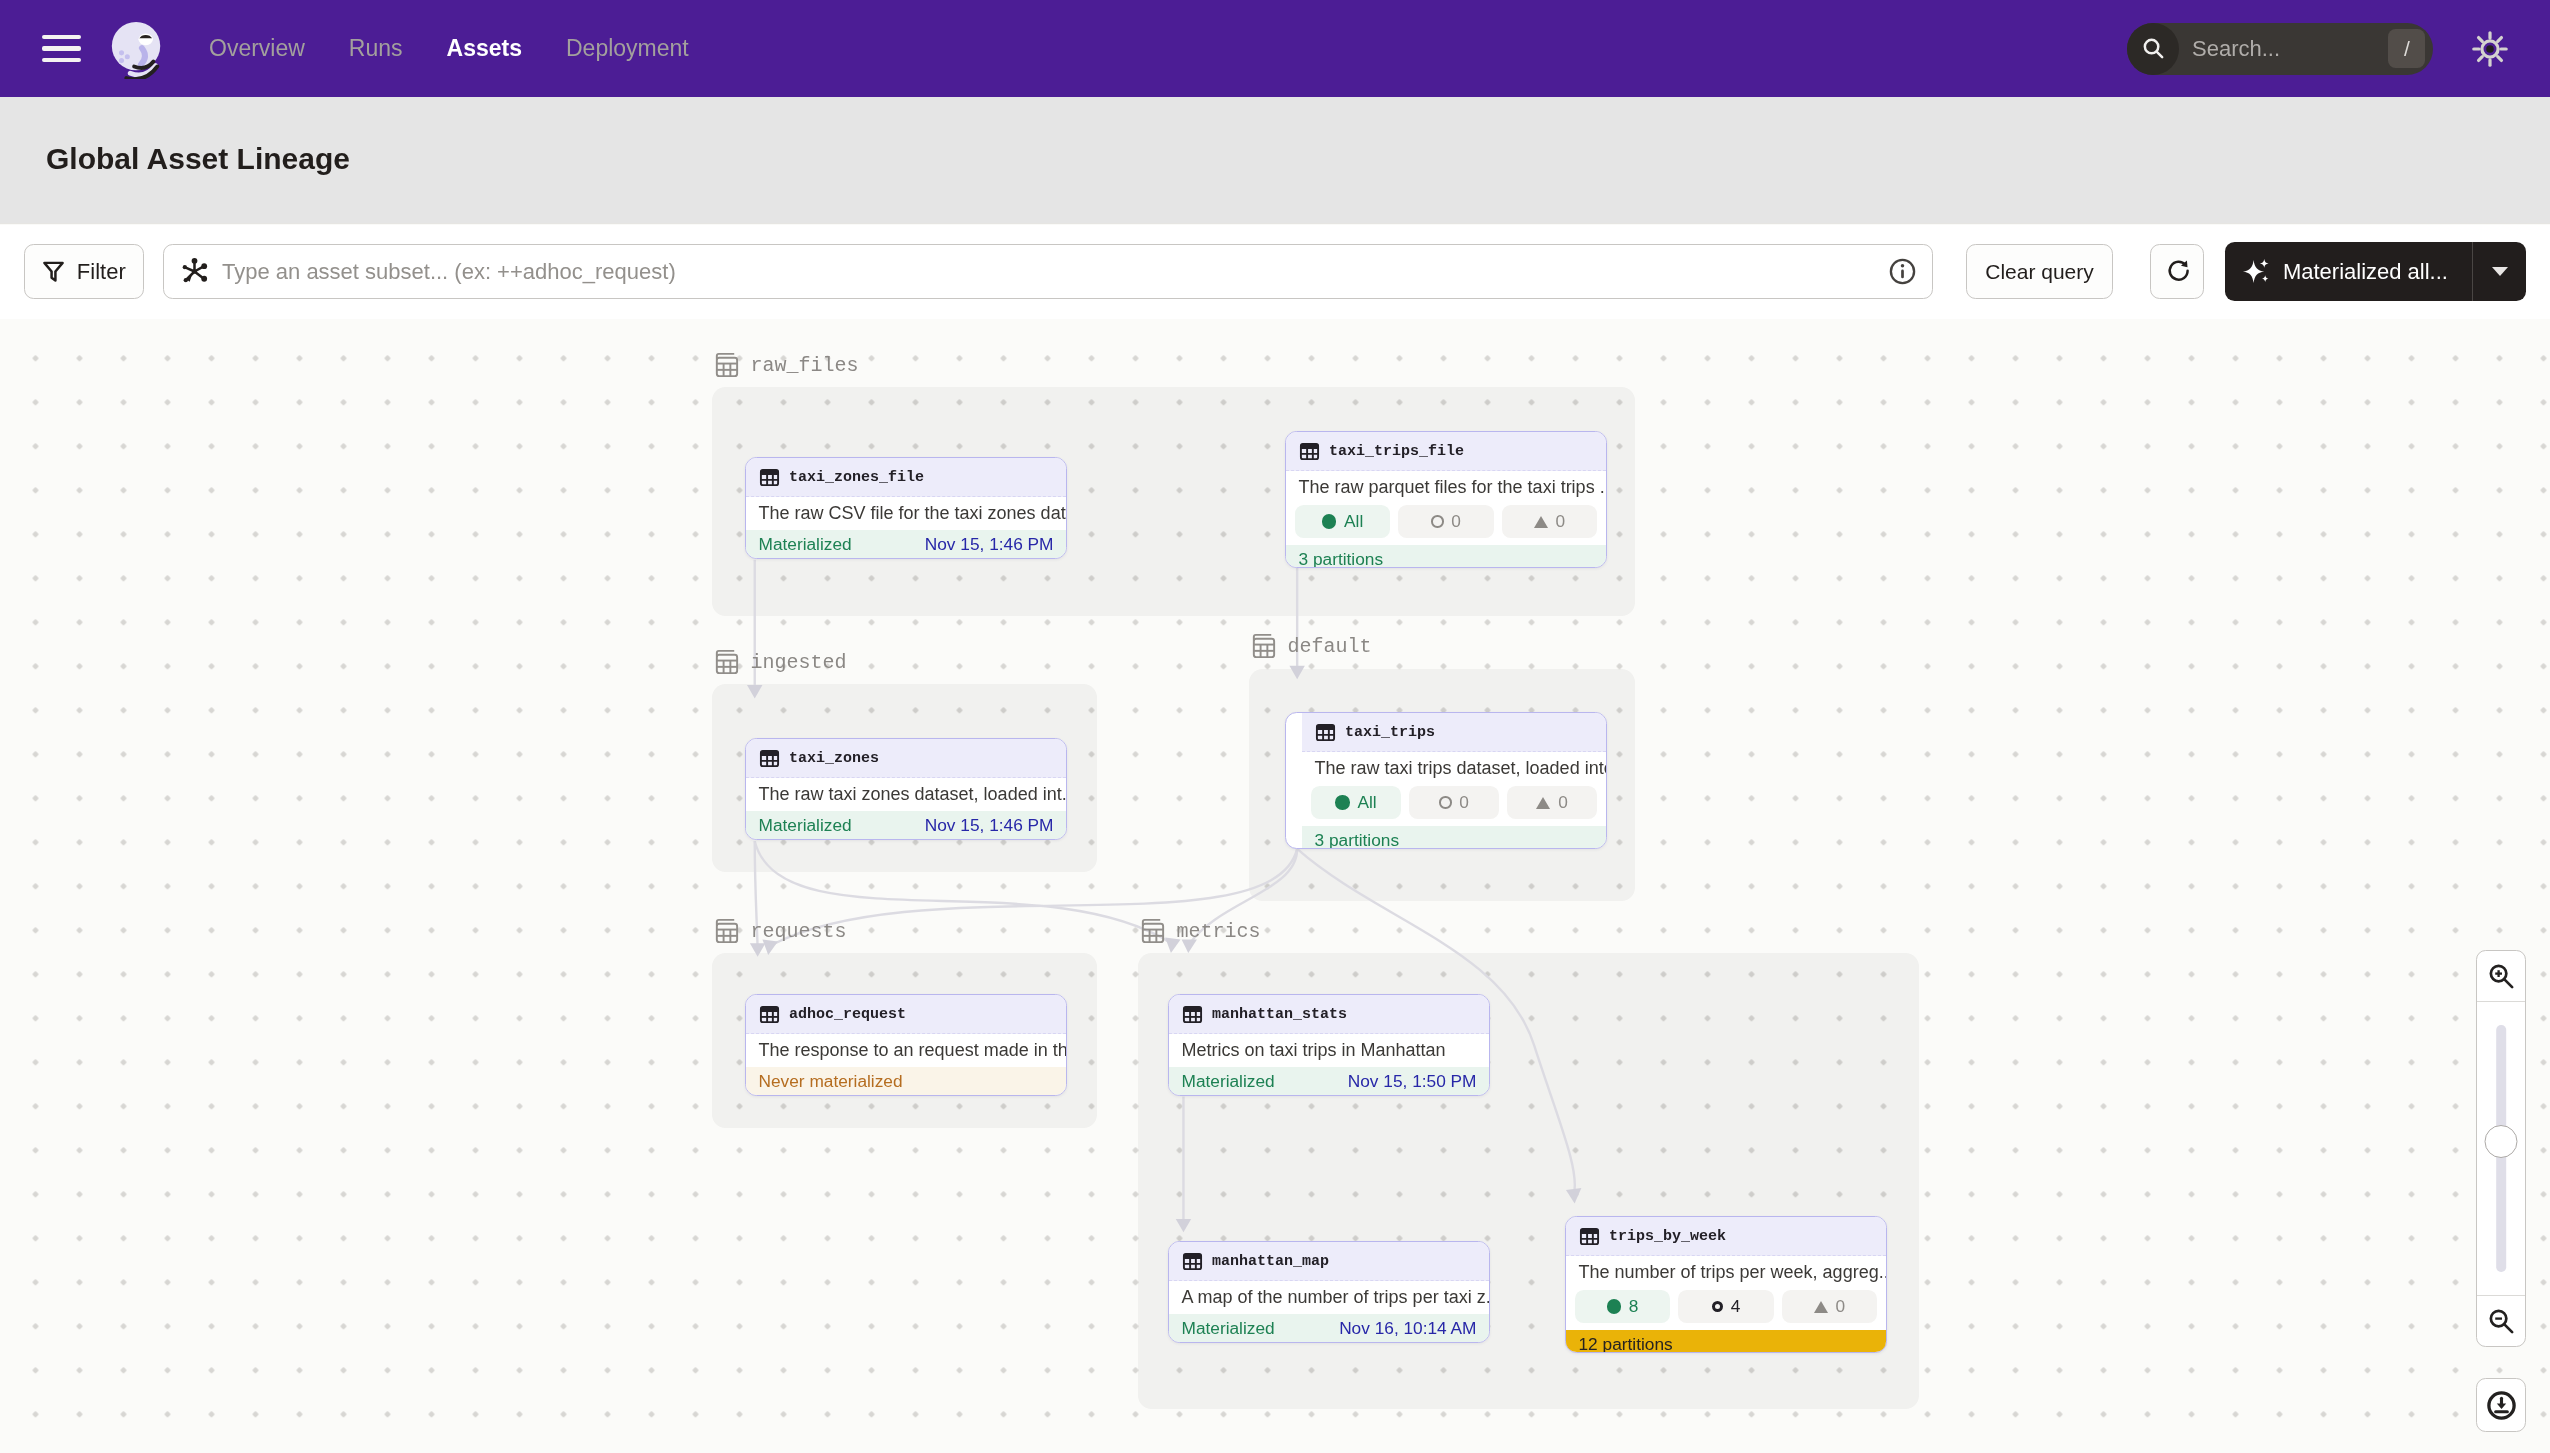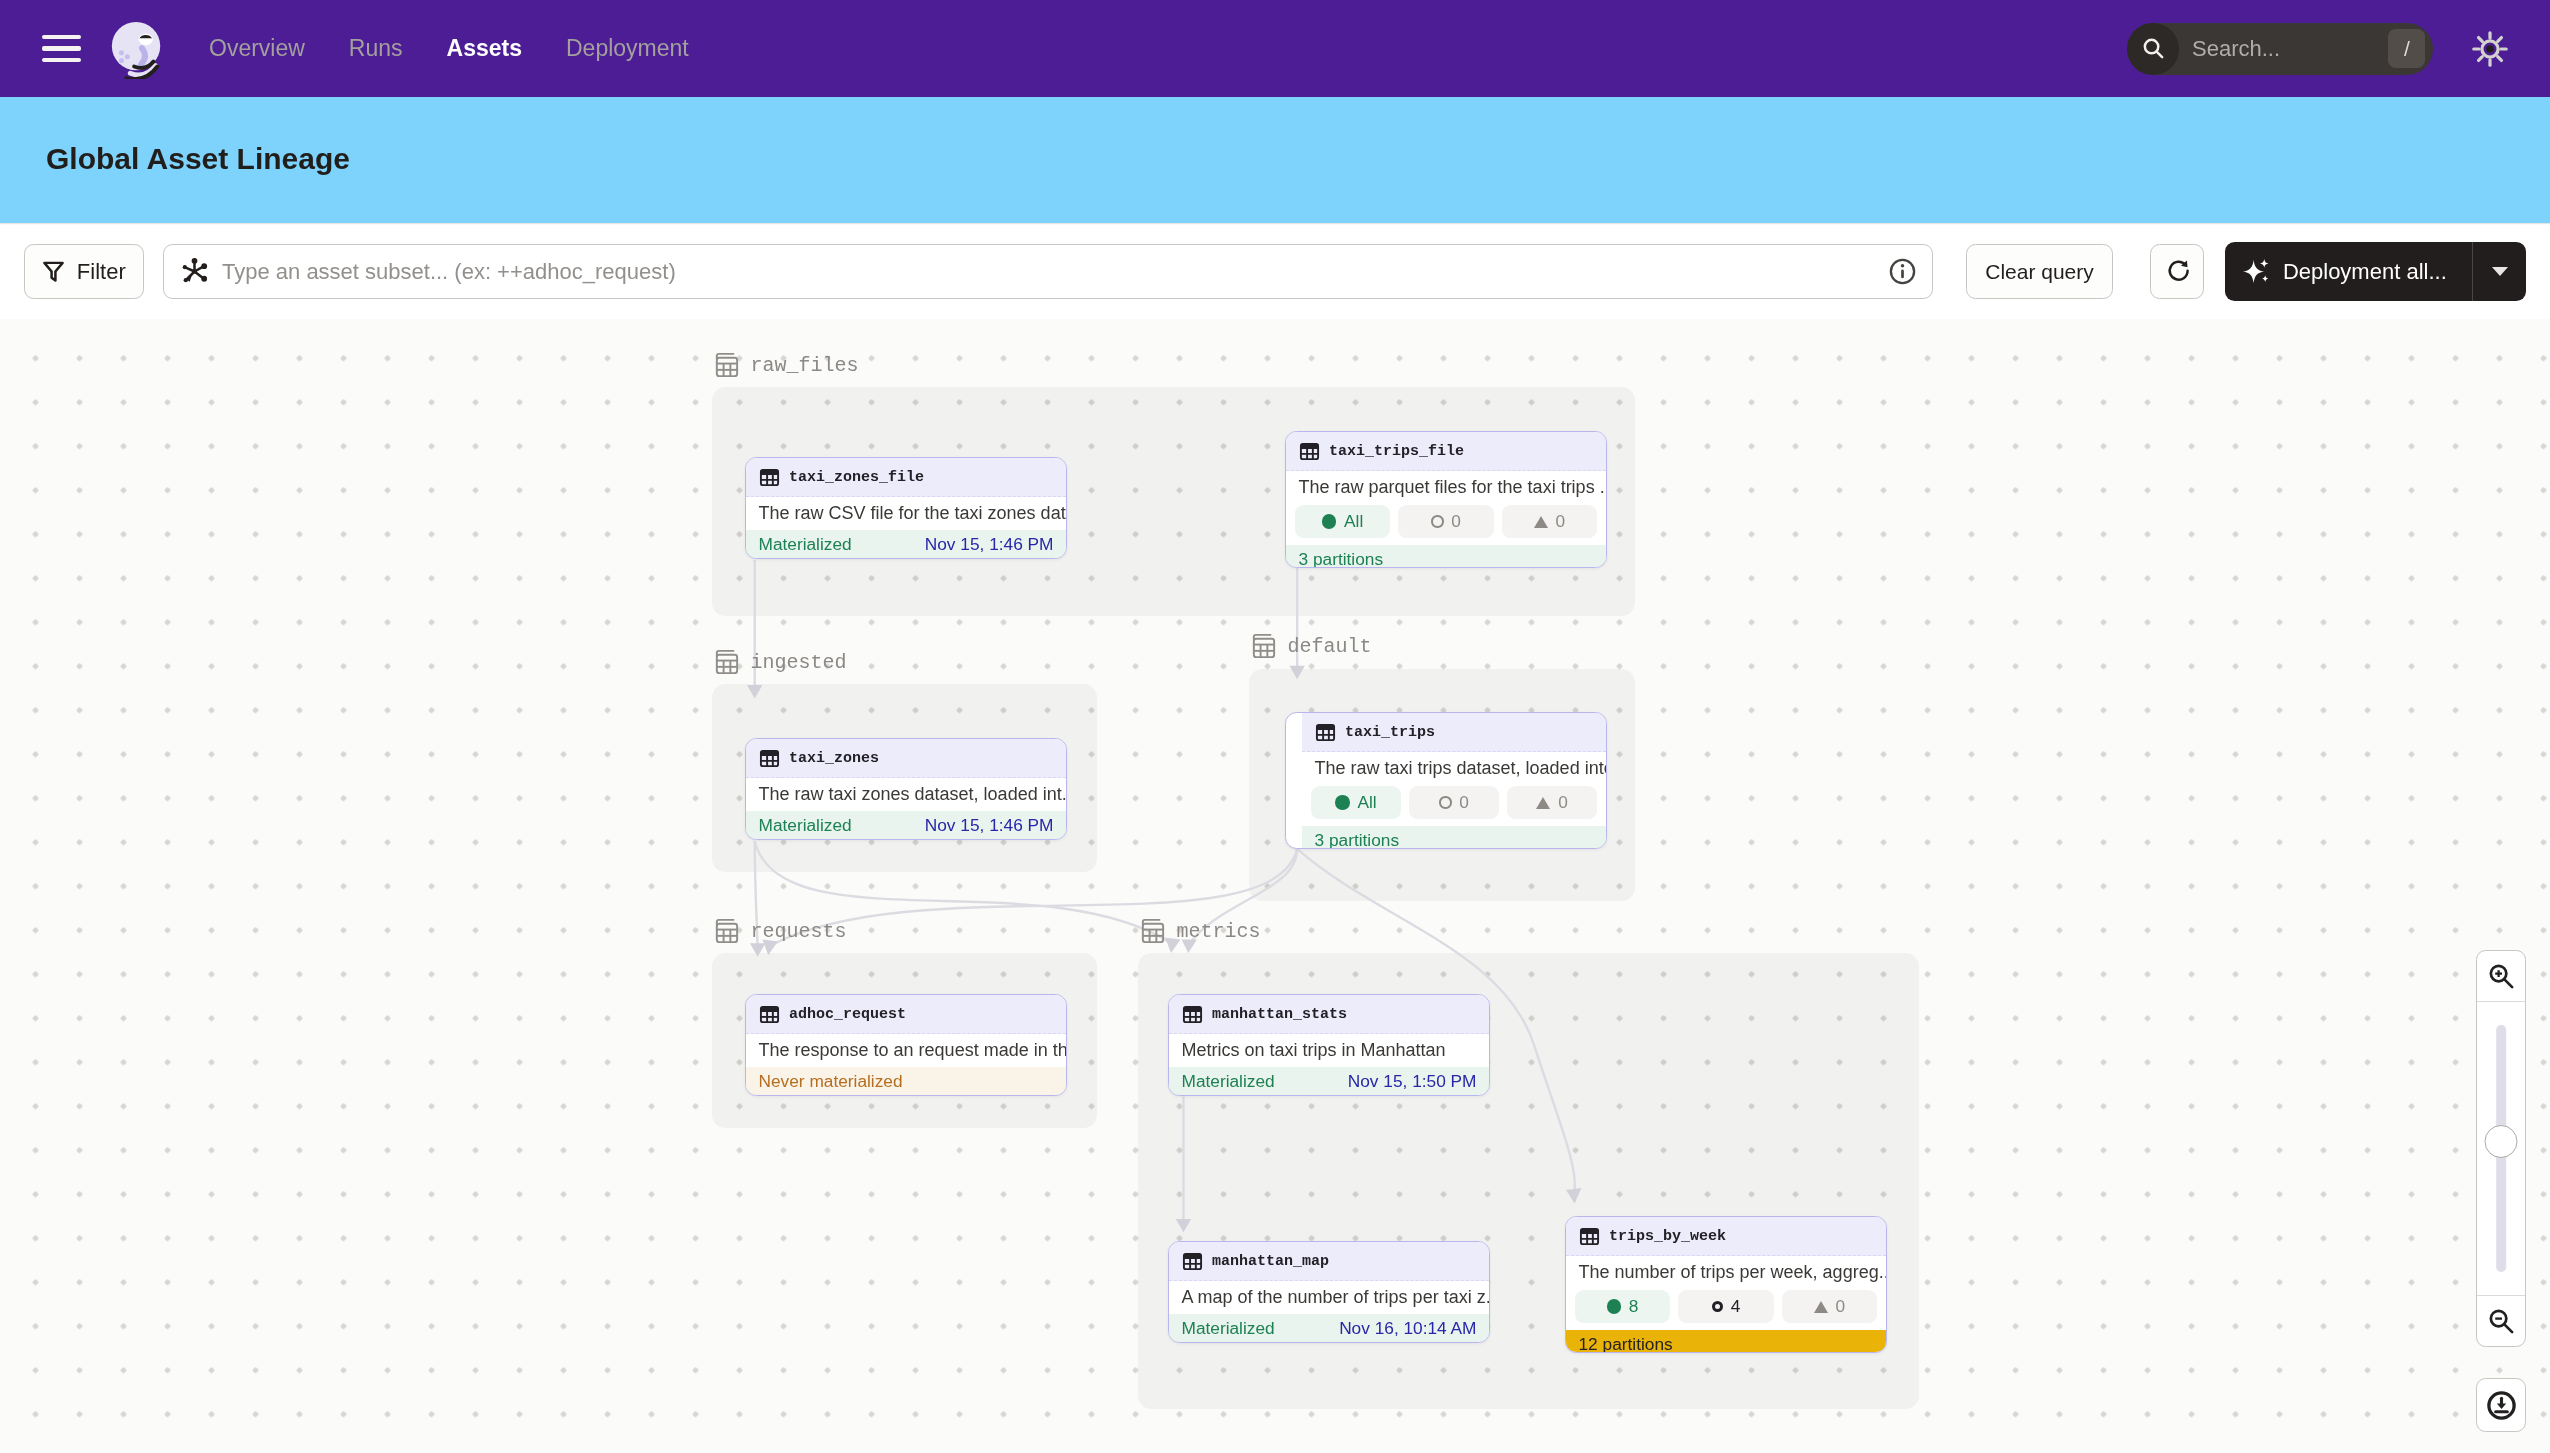--- a/index.html
+++ b/index.html
@@ -15,21 +15,21 @@
   .nav-links { display:flex; gap:44px; margin-left:42px; }
   .nav-link { font-size:23px; color:#A3A09D; cursor:pointer; }
   .nav-link.active { color:#FFFFFF; font-weight:700; }
   .nav-right { position:absolute; right:40px; top:0; height:97px; display:flex; align-items:center; gap:37px; }
   .searchbox { width:306px; height:52px; background:#3A3734; border-radius:26px; display:flex; align-items:center; }
   .search-icon-wrap { width:52px; height:52px; border-radius:26px; background:#2C2926; display:flex; align-items:center; justify-content:center; }
   .search-text { flex:1; margin-left:13px; font-size:22px; color:#B0ADAA; }
   .slash-key { width:37px; height:39px; margin-right:7.7px; background:#524D49; border-radius:7.7px; color:#DEDCD9; font-size:21px; display:flex; align-items:center; justify-content:center; }
 
   
-  .pageheader { position:absolute; left:0; top:97px; width:2550px; height:127px; background:#7dd3fc; border-bottom:1px solid #E6E5E2; }
+  .pageheader { position:absolute; left:0; top:97px; width:2550px; height:127px; background:#e5e5e5; border-bottom:1px solid #E6E5E2; }
   .page-title { position:absolute; left:46px; top:45px; font-size:30px; font-weight:700; color:#221E1C; }
   .btn { display:inline-flex; align-items:center; justify-content:center; gap:11.6px; background:#FDFDFC; border:1px solid #C8C6C3; border-radius:9.6px; color:#221E1C; font-size:22px; cursor:pointer; }
   .reload-btn { position:absolute; left:2258px; top:140px; width:273px; height:55px; }
 
   
   .toolbar { position:absolute; left:0; top:225px; width:2550px; height:94px; background:#FFFFFF; }
   .filter-btn { position:absolute; left:24px; top:19px; width:120px; height:55px; }
   .query-input { position:absolute; left:163px; top:19px; width:1770px; height:55px; background:#fff; border:1px solid #C8C6C3; border-radius:9.6px; display:flex; align-items:center; padding:0 15.4px; gap:11.6px; }
   .query-placeholder { flex:1; font-size:22px; color:#93908C; white-space:nowrap; overflow:hidden; }
   .clear-btn { position:absolute; left:1966px; top:19px; width:147px; height:55px; font-size:21px; }
@@ -193,21 +193,21 @@
           <polygon points="22.8,1.5 23.4,8.6 16.6,7" fill="#221E1C"></polygon>
         </svg>
     </div>
     <div class="materialize-btn">
       <div class="materialize-main">
         <svg width="29" height="29" viewBox="0 0 30 30">
           <path d="M12,3 C13,11 16,14 23,15 C16,16 13,19 12,27 C11,19 8,16 1,15 C8,14 11,11 12,3 Z" fill="#fff"></path>
           <path d="M23,2 C23.4,5 24.6,6.2 27.5,6.6 C24.6,7 23.4,8.2 23,11 C22.6,8.2 21.4,7 18.5,6.6 C21.4,6.2 22.6,5 23,2 Z" fill="#fff"></path>
           <path d="M24,19 C24.3,21.2 25.2,22.1 27.3,22.4 C25.2,22.7 24.3,23.6 24,25.8 C23.7,23.6 22.8,22.7 20.7,22.4 C22.8,22.1 23.7,21.2 24,19 Z" fill="#fff"></path>
         </svg>
-        <span>Deployment all...</span>
+        <span>Materialized all...</span>
       </div>
       <div class="materialize-caret">
         <div class="caret-down"></div>
       </div>
     </div>
   </div>
 
   <div class="canvas">
 
     <div class="group-box" style="left:712px; top:68px; width:923px; height:229px;"></div>

